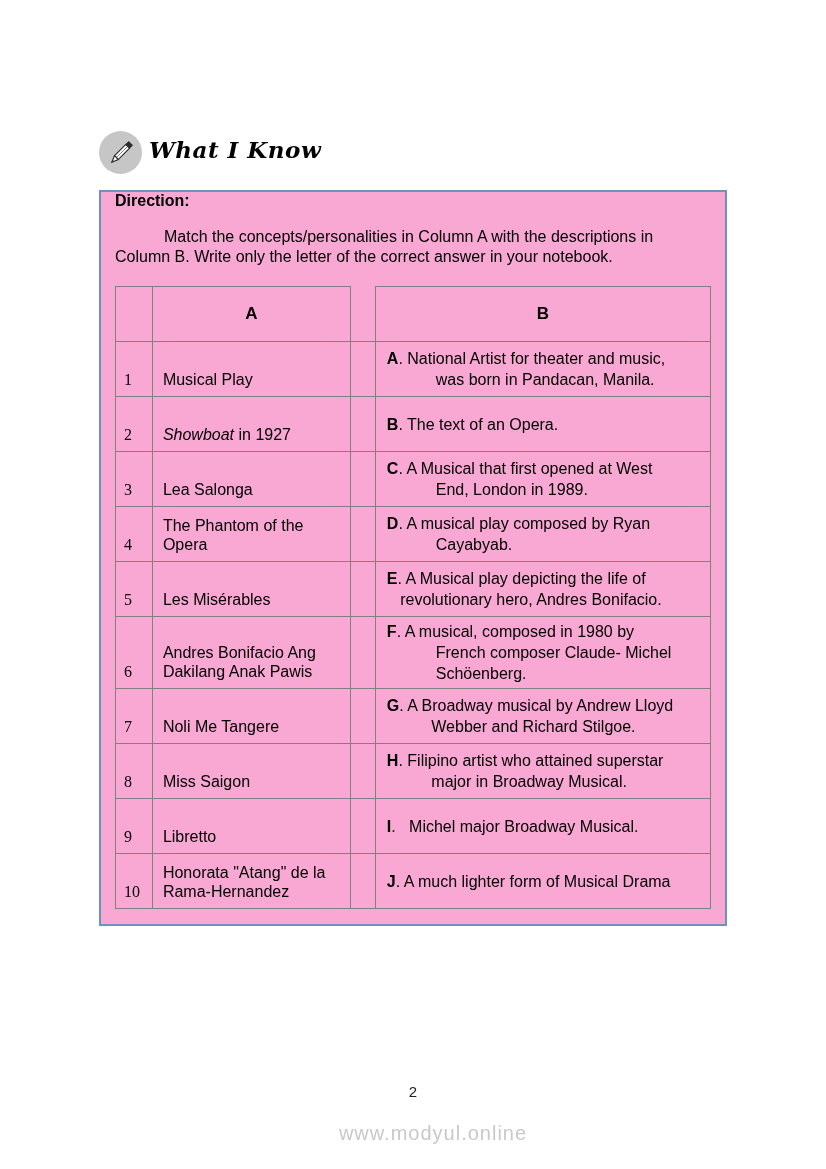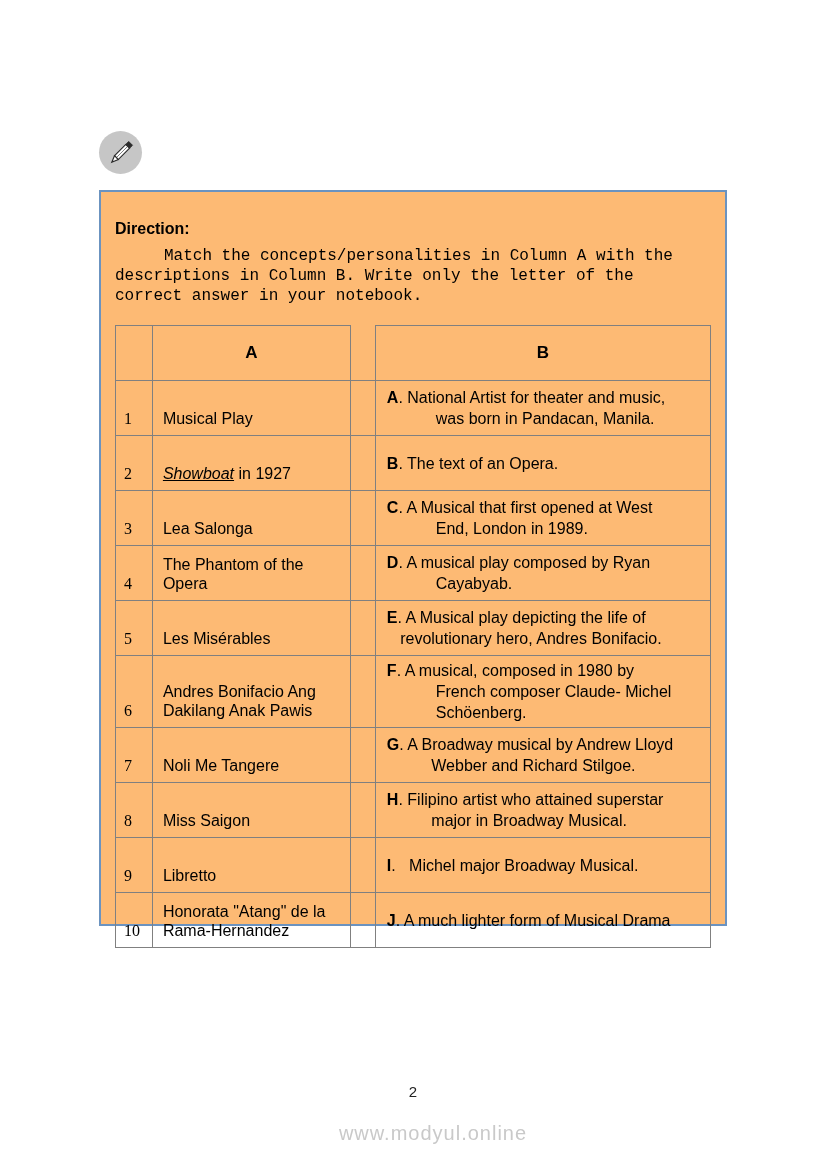--- a/index.html
+++ b/index.html
@@ -29,32 +29,31 @@
     font-size: 23px; color: #000;
     letter-spacing: 0.5px;
     padding-bottom: 6px;
   }
 
   
   .direction-box {
     position: absolute; left: 99px; top: 190px;
     width: 628px; height: 736px;
     border: 2px solid #6b93c0;
-    background: #fdba74;
-    padding: 28px 14px;
+    background: #f9a8d4;
+    padding: 0 14px;
   }
   .direction-label {
     font-weight: bold; font-size: 16px; color: #000;
   }
   .direction-text {
-    margin-top: 8px;
+    margin-top: 17px;
     width: 592px;
     font-size: 16px; line-height: 20px; color: #000;
     text-indent: 49px;
-    font-family: Liberation Mono, monospace;
   }
 
   
   table.match {
     border-collapse: collapse;
     margin-top: 19px;
     table-layout: fixed;
     font-size: 16px;
   }
   table.match td, table.match th {
@@ -80,21 +79,21 @@
     font-family: "Liberation Serif", serif;
     font-size: 16px; color: #000;
     vertical-align: bottom;
     padding: 0 0 7px 8px;
   }
   td.a {
     vertical-align: bottom;
     padding: 0 6px 7px 10px;
     line-height: 19px; color: #000;
   }
-  td.a em { font-style: italic; text-decoration: underline; }
+  td.a em { font-style: italic; }
   td.b {
     vertical-align: middle;
     padding: 4px 4px 4px 11px;
     line-height: 21px; color: #000;
   }
   .bl { font-weight: bold; }
   .bt { white-space: pre-wrap; }
 
   
   .page-number {
@@ -117,20 +116,21 @@
     <svg width="34" height="34" viewBox="0 0 24 24" aria-hidden="true">
       <g transform="rotate(45 12 12)">
         <rect x="10.1" y="2.4" width="3.8" height="3" fill="#2b2b2b" stroke="#2b2b2b" stroke-width="0.6"></rect>
         <rect x="10.1" y="5.4" width="3.8" height="11.2" fill="#ffffff" stroke="#2b2b2b" stroke-width="0.8"></rect>
         <line x1="12" y1="5.4" x2="12" y2="16.6" stroke="#2b2b2b" stroke-width="0.4"></line>
         <polygon points="10.1,16.6 13.9,16.6 12,21.2" fill="#ffffff" stroke="#2b2b2b" stroke-width="0.8"></polygon>
         <polygon points="11.4,19.7 12.6,19.7 12,21.2" fill="#2b2b2b"></polygon>
       </g>
     </svg>
   </span>
+  <span class="page-title">What I Know</span>
 </div>
 
 <div class="direction-box">
   <div class="direction-label">Direction:</div>
   <div class="direction-text">Match the concepts/personalities in Column A with the descriptions in Column B. Write only the letter of the correct answer in your notebook.</div>
 
   <table class="match">
     <colgroup>
       <col class="c-num">
         <col class="c-a">

